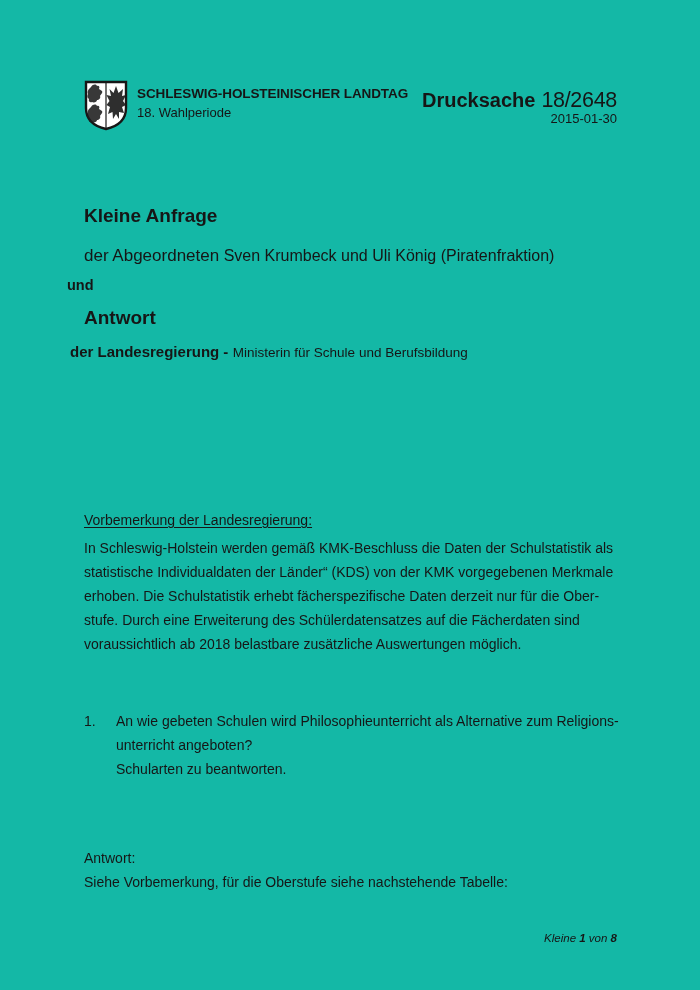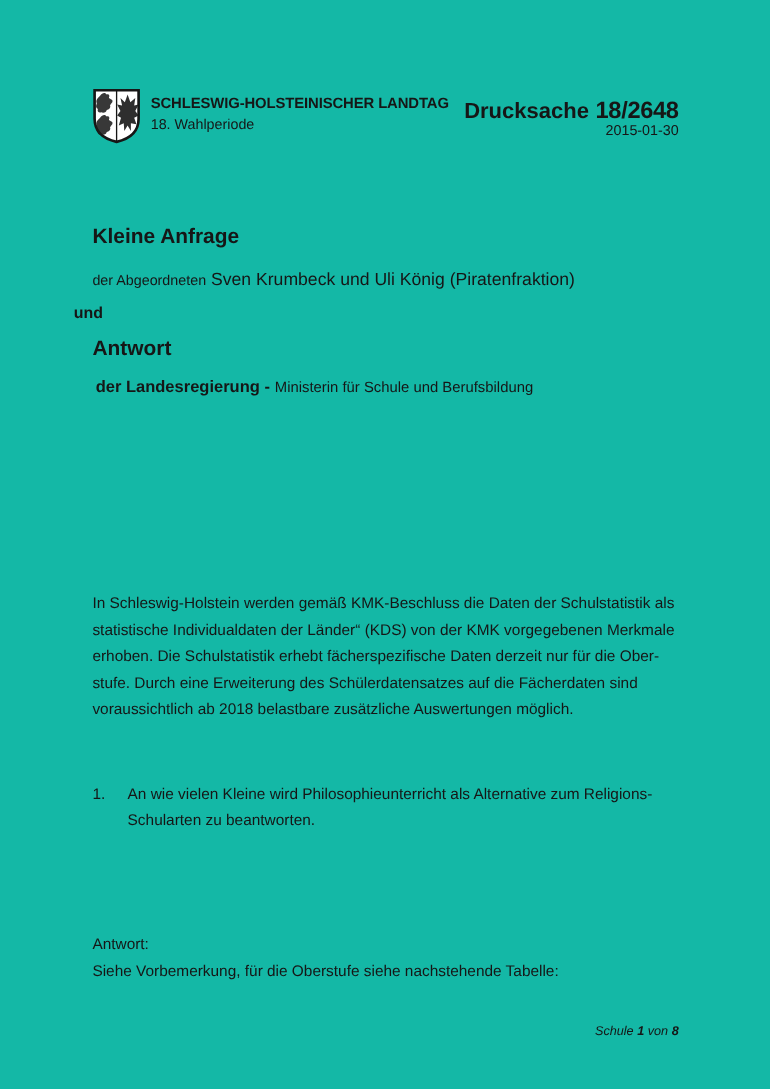--- a/index.html
+++ b/index.html
@@ -21,31 +21,31 @@
     font-size: 13.5px; font-weight: bold; letter-spacing: -0.1px;
     white-space: nowrap;
   }
   .period-line { left: 137px; top: 105px; font-size: 13px; }
   .doc-row {
     top: 88px; right: 83px;
     display: flex; align-items: baseline; gap: 6px;
     white-space: nowrap;
   }
   .doc-label { font-size: 20px; font-weight: bold; }
-  .doc-number { font-size: 21.5px; font-weight: bold; letter-spacing: -0.3px; }
+  .doc-number { font-size: 21.5px; font-weight: normal; letter-spacing: -0.3px; }
   .doc-date { top: 111px; right: 83px; font-size: 13px; }
 
   
   .kleine-anfrage { left: 84px; top: 205px; font-size: 19px; font-weight: bold; }
   .byline { left: 84px; top: 246px; font-size: 16px; white-space: nowrap; }
-  .by-prefix { font-size: 13px; margin-top: 20px; }
+  .by-prefix { font-size: 17px; margin-top: 20px; }
   .by-names { font-size: 16px; }
   .und-line { left: 67px; top: 277px; font-size: 14.5px; font-weight: bold; }
   .antwort-heading { left: 84px; top: 307px; font-size: 19px; font-weight: bold; }
-  .gov-line { left: 87px; top: 343px; white-space: nowrap; text-align: center; }
+  .gov-line { left: 70px; top: 343px; white-space: nowrap; text-align: center; }
   .gov-prefix { font-size: 15px; font-weight: bold; }
   .gov-suffix { font-size: 13.5px; }
 
   
   .subject { left: 84px; top: 464px; font-size: 14px; font-weight: bold; }
   .vorb-heading { left: 84px; top: 512px; font-size: 14px; text-decoration: underline; text-underline-offset: 2px; }
   .vorb-par { left: 84px; top: 536px; width: 545px; font-size: 14px; line-height: 24px; }
   .q-block { left: 84px; top: 709px; width: 545px; font-size: 14px; line-height: 24px; }
   .q-number { position: absolute; left: 0; top: 0; }
   .q-lines { margin-left: 32px; }
@@ -90,39 +90,41 @@
     <span class="by-names">Sven Krumbeck und Uli König (Piratenfraktion)</span>
   </div>
   <div class="abs und-line">und</div>
   <div class="abs antwort-heading">Antwort</div>
   <div class="abs gov-line">
     <span class="gov-prefix">der Landesregierung -</span>
     <span class="gov-suffix">Ministerin für Schule und Berufsbildung</span>
   </div>
 
 
+  <div class="abs vorb-heading">Vorbemerkung der Landesregierung:</div>
   <div class="abs vorb-par">
     <div>In Schleswig-Holstein werden gemäß KMK-Beschluss die Daten der Schulstatistik als</div>
     <div>statistische Individualdaten der Länder“ (KDS) von der KMK vorgegebenen Merkmale</div>
     <div>erhoben. Die Schulstatistik erhebt fächerspezifische Daten derzeit nur für die Ober-</div>
     <div>stufe. Durch eine Erweiterung des Schülerdatensatzes auf die Fächerdaten sind</div>
     <div>voraussichtlich ab 2018 belastbare zusätzliche Auswertungen möglich.</div>
   </div>
 
   <div class="abs q-block">
     <div class="q-number">1.</div>
     <div class="q-lines">
-      <div>An wie vielen Kleine wird Philosophieunterricht als Alternative zum Religions-</div>
+      <div>An wie gebeten Schulen wird Philosophieunterricht als Alternative zum Religions-</div>
+      <div>unterricht angeboten?</div>
       <div>Schularten zu beantworten.</div>
     </div>
   </div>
 
   <div class="abs answer-label">Antwort:</div>
   <div class="abs answer-text">Siehe Vorbemerkung, für die Oberstufe siehe nachstehende Tabelle:</div>
 
   <div class="abs footer">
-    <span>Schule</span>
+    <span>Kleine</span>
     <span class="pg-num">1</span>
     <span>von</span>
     <span class="pg-num">8</span>
   </div>
 
 </div>
 
 </body></html>

